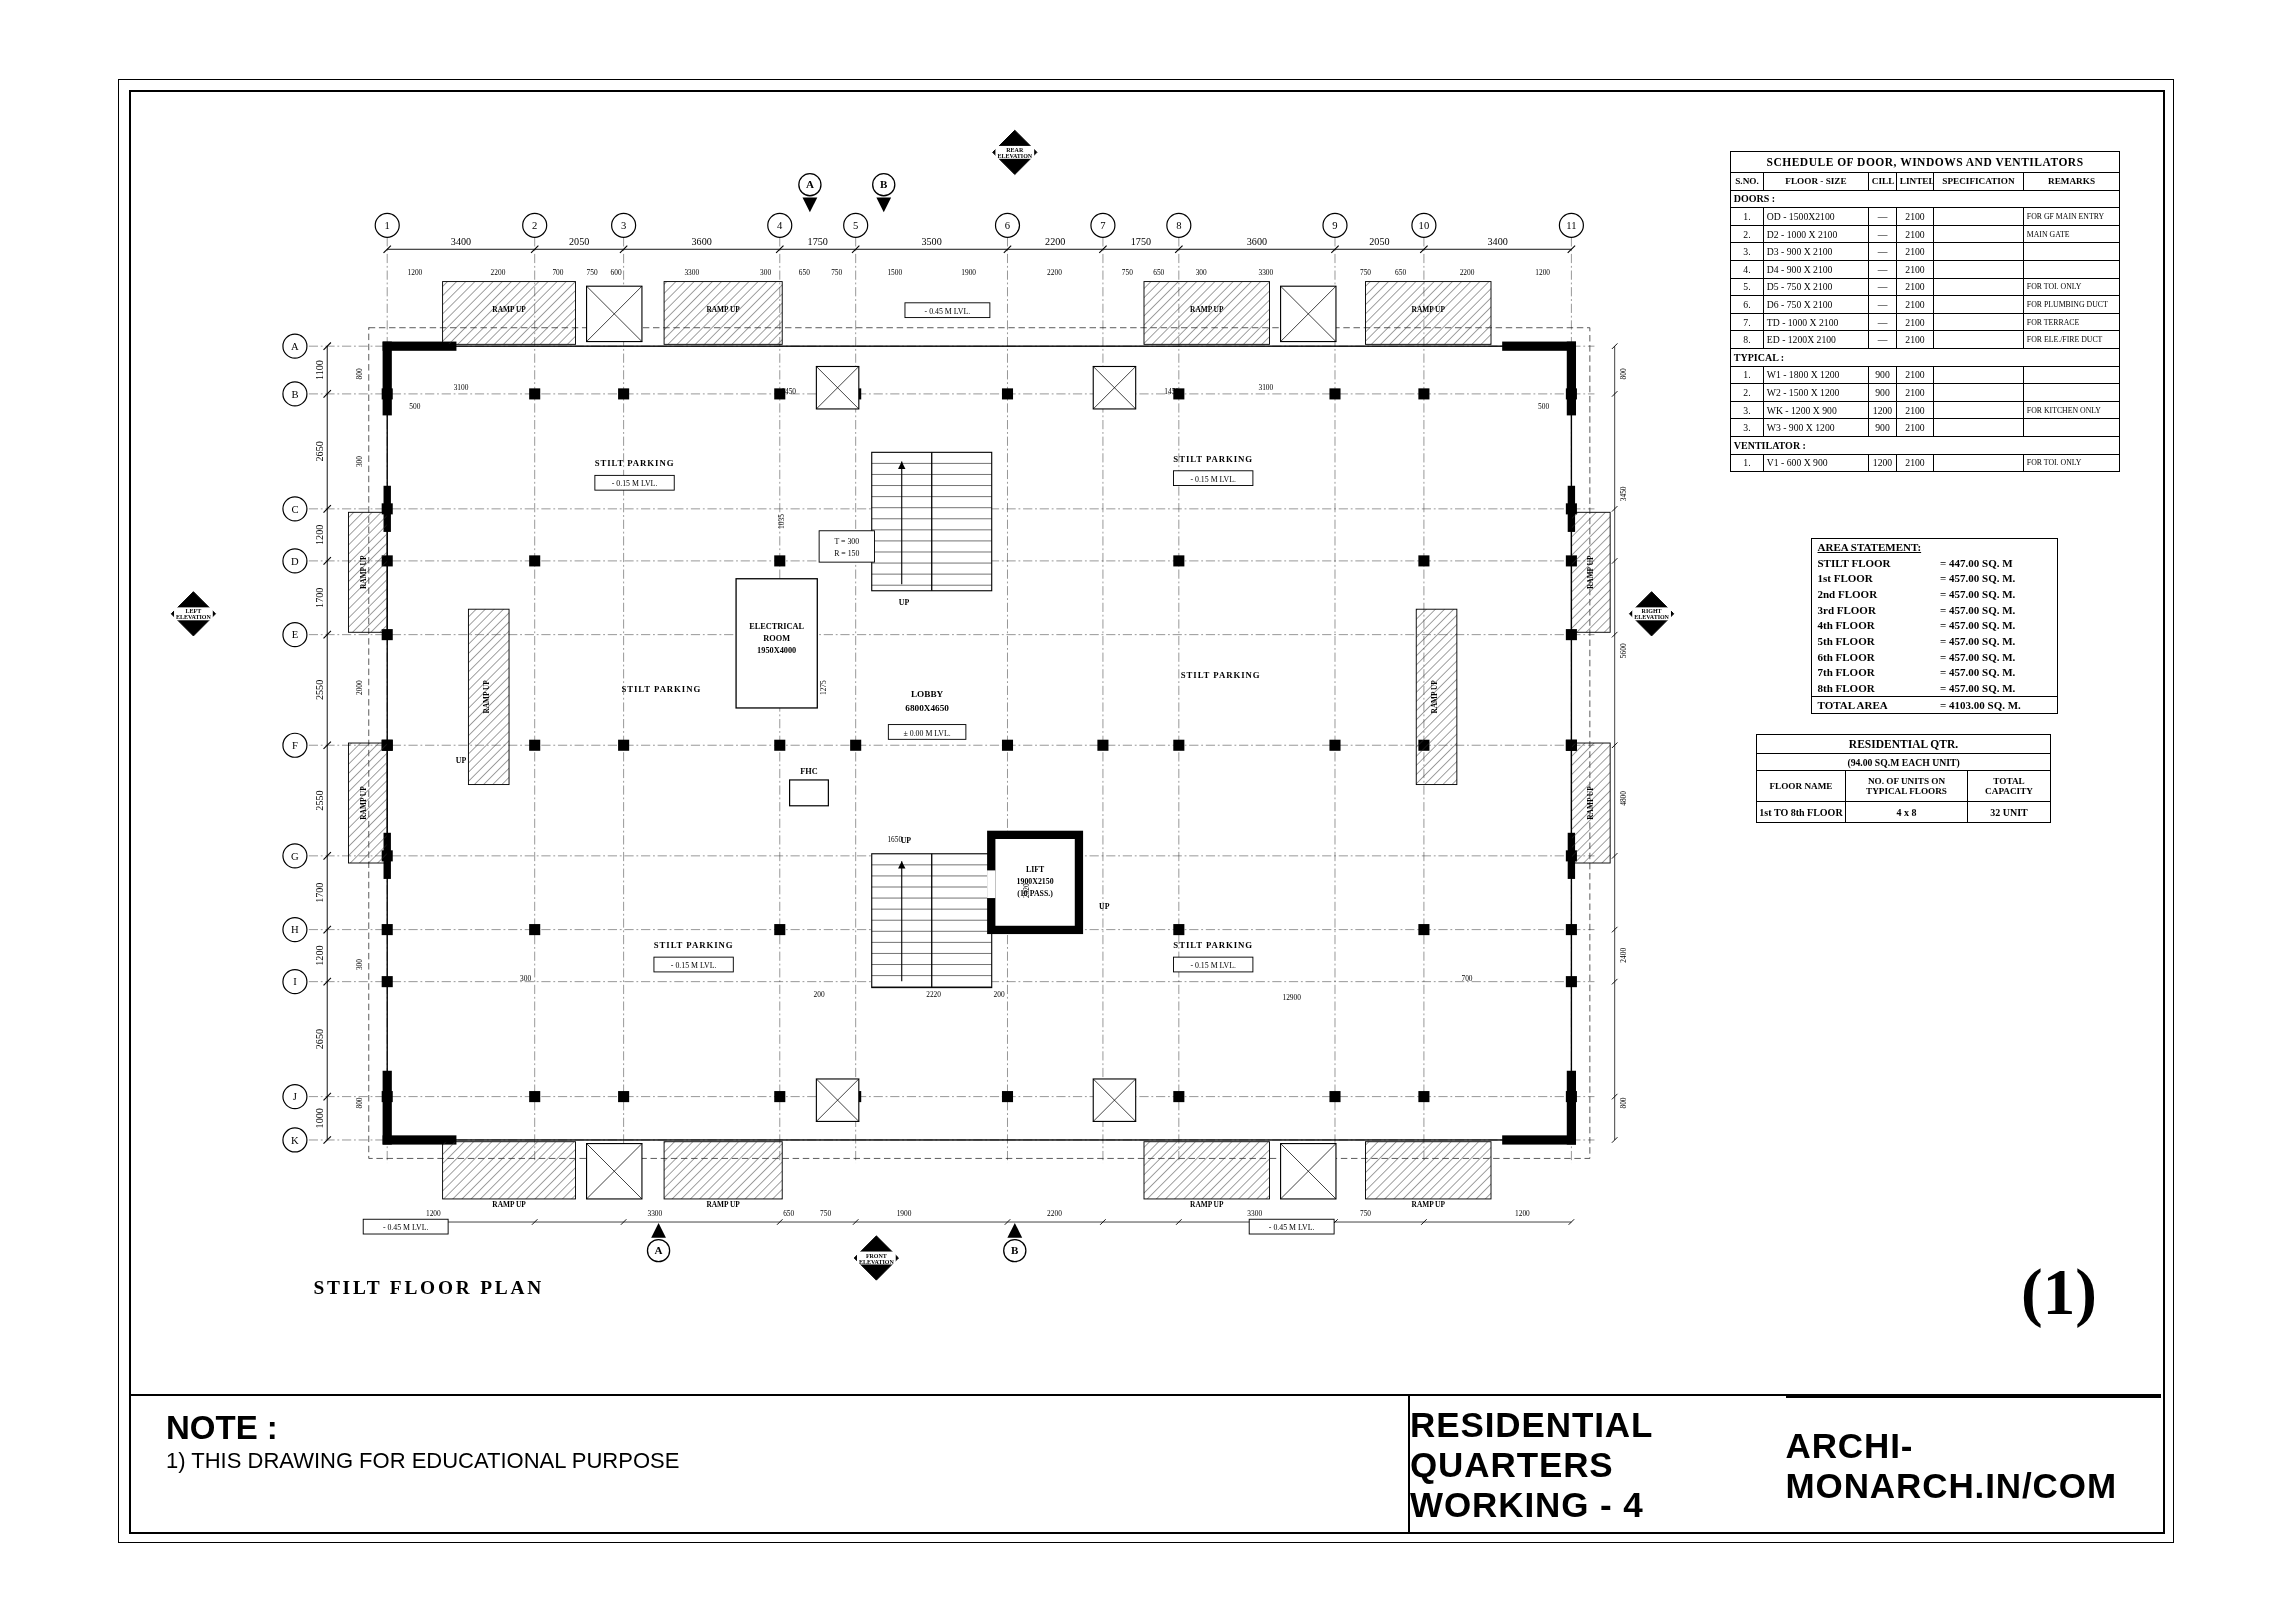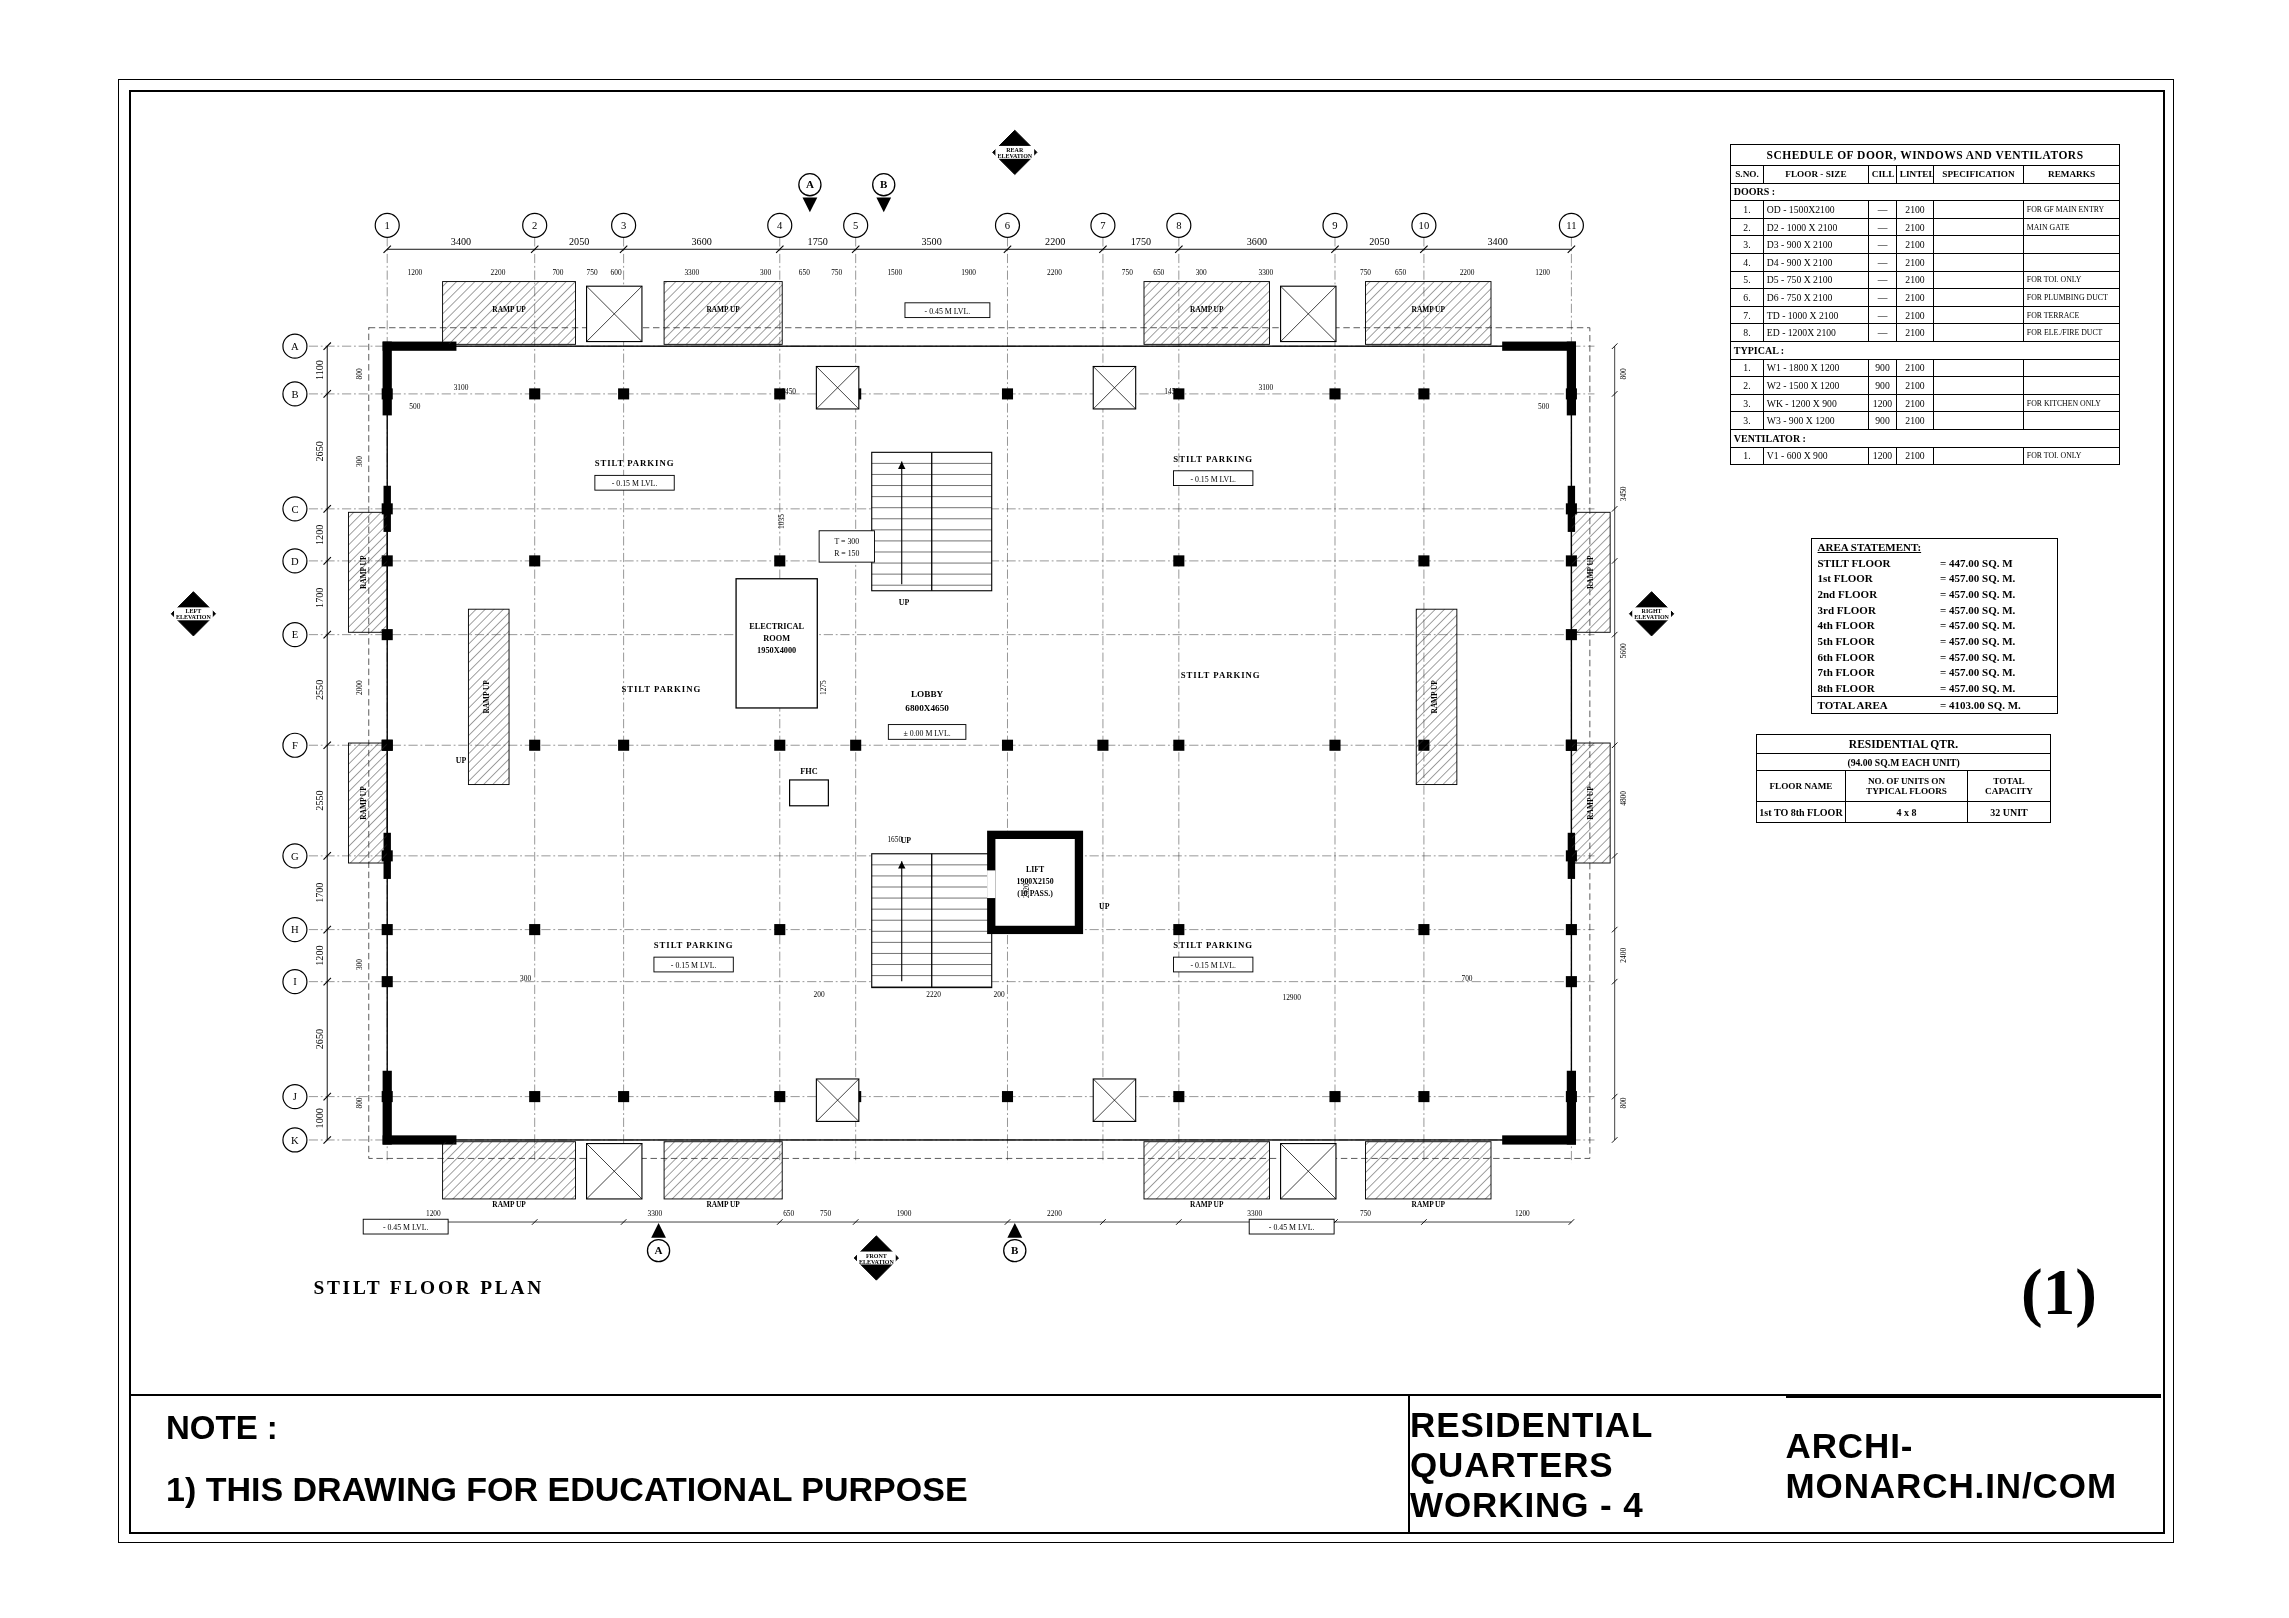--- a/index.html
+++ b/index.html
@@ -25,21 +25,21 @@
   .resq{width:293px;border:1.8px solid #000}
   .resq td{border:0.9px solid #000;text-align:center;font-size:9.7px;padding:0.9px 1.8px}
   .resq td.rt{font-weight:bold;font-size:11.5px;height:16.6px}
   .resq td.rs{font-weight:bold;font-size:9.7px;height:14px}
   .resq td.rh{font-weight:bold;font-size:9.2px;height:28px}
   .resq td.rd{font-weight:bold;font-size:10px;height:18.5px}
   
   .bottom-strip{left:129px;top:1394px;width:2032px;height:137px;border-top:2.8px solid #000;display:flex}
   .note-cell{flex:0 0 1242px;border-right:2.8px solid #000;padding:13px 0 0 37px;font-family:"Liberation Sans",sans-serif}
   .note-heading{font-size:33px;font-weight:bold}
-  .note-line{font-size:34px;font-weight:bold;margin-top:23px}
+  .note-line{font-size:22px;font-weight:normal;margin-top:1px}
   .tb-cell{flex:1;display:flex;font-family:"Liberation Sans",sans-serif}
   .tb-row{flex:1;display:flex;align-items:center;justify-content:center;font-size:35px;font-weight:bold;letter-spacing:0.9px}
   .tb-row+.tb-row{border-top:2.8px solid #000}
   .page-number{left:2021px;top:1255px;font-size:65px;font-weight:bold;font-family:"Liberation Serif",serif}
 </style>
 </head>
 <body>
 
 <div class="abs border-outer"></div>
 <div class="abs border-main"></div>
@@ -474,21 +474,21 @@
     <polygon points="800,109 816,109 808,125" fill="#000"></polygon>
     <circle cx="564" cy="1250" r="12" fill="#fff" stroke="#000" stroke-width="1.4"></circle>
     <text x="564" y="1254" font-size="12" fill="#000" text-anchor="middle" font-family="&quot;Liberation Serif&quot;,serif" font-weight="bold">A</text>
     <polygon points="556,1236 572,1236 564,1220" fill="#000"></polygon>
     <circle cx="950" cy="1250" r="12" fill="#fff" stroke="#000" stroke-width="1.4"></circle>
     <text x="950" y="1254" font-size="12" fill="#000" text-anchor="middle" font-family="&quot;Liberation Serif&quot;,serif" font-weight="bold">B</text>
     <polygon points="942,1236 958,1236 950,1220" fill="#000"></polygon>
     <text x="190" y="1297" font-size="21" fill="#000" text-anchor="start" font-family="&quot;Liberation Serif&quot;,serif" font-weight="bold" letter-spacing="3">STILT FLOOR PLAN</text>
   </svg>
 
-<div class="abs" style="left:1730px;top:144px">
+<div class="abs" style="left:1730px;top:151px">
     <table class="sched">
       <colgroup>
         <col style="width: 33px;">
         <col style="width: 105px;">
         <col style="width: 28px;">
         <col style="width: 37px;">
         <col style="width: 90px;">
         <col style="width: 96px;">
       </colgroup>
       <tbody>

